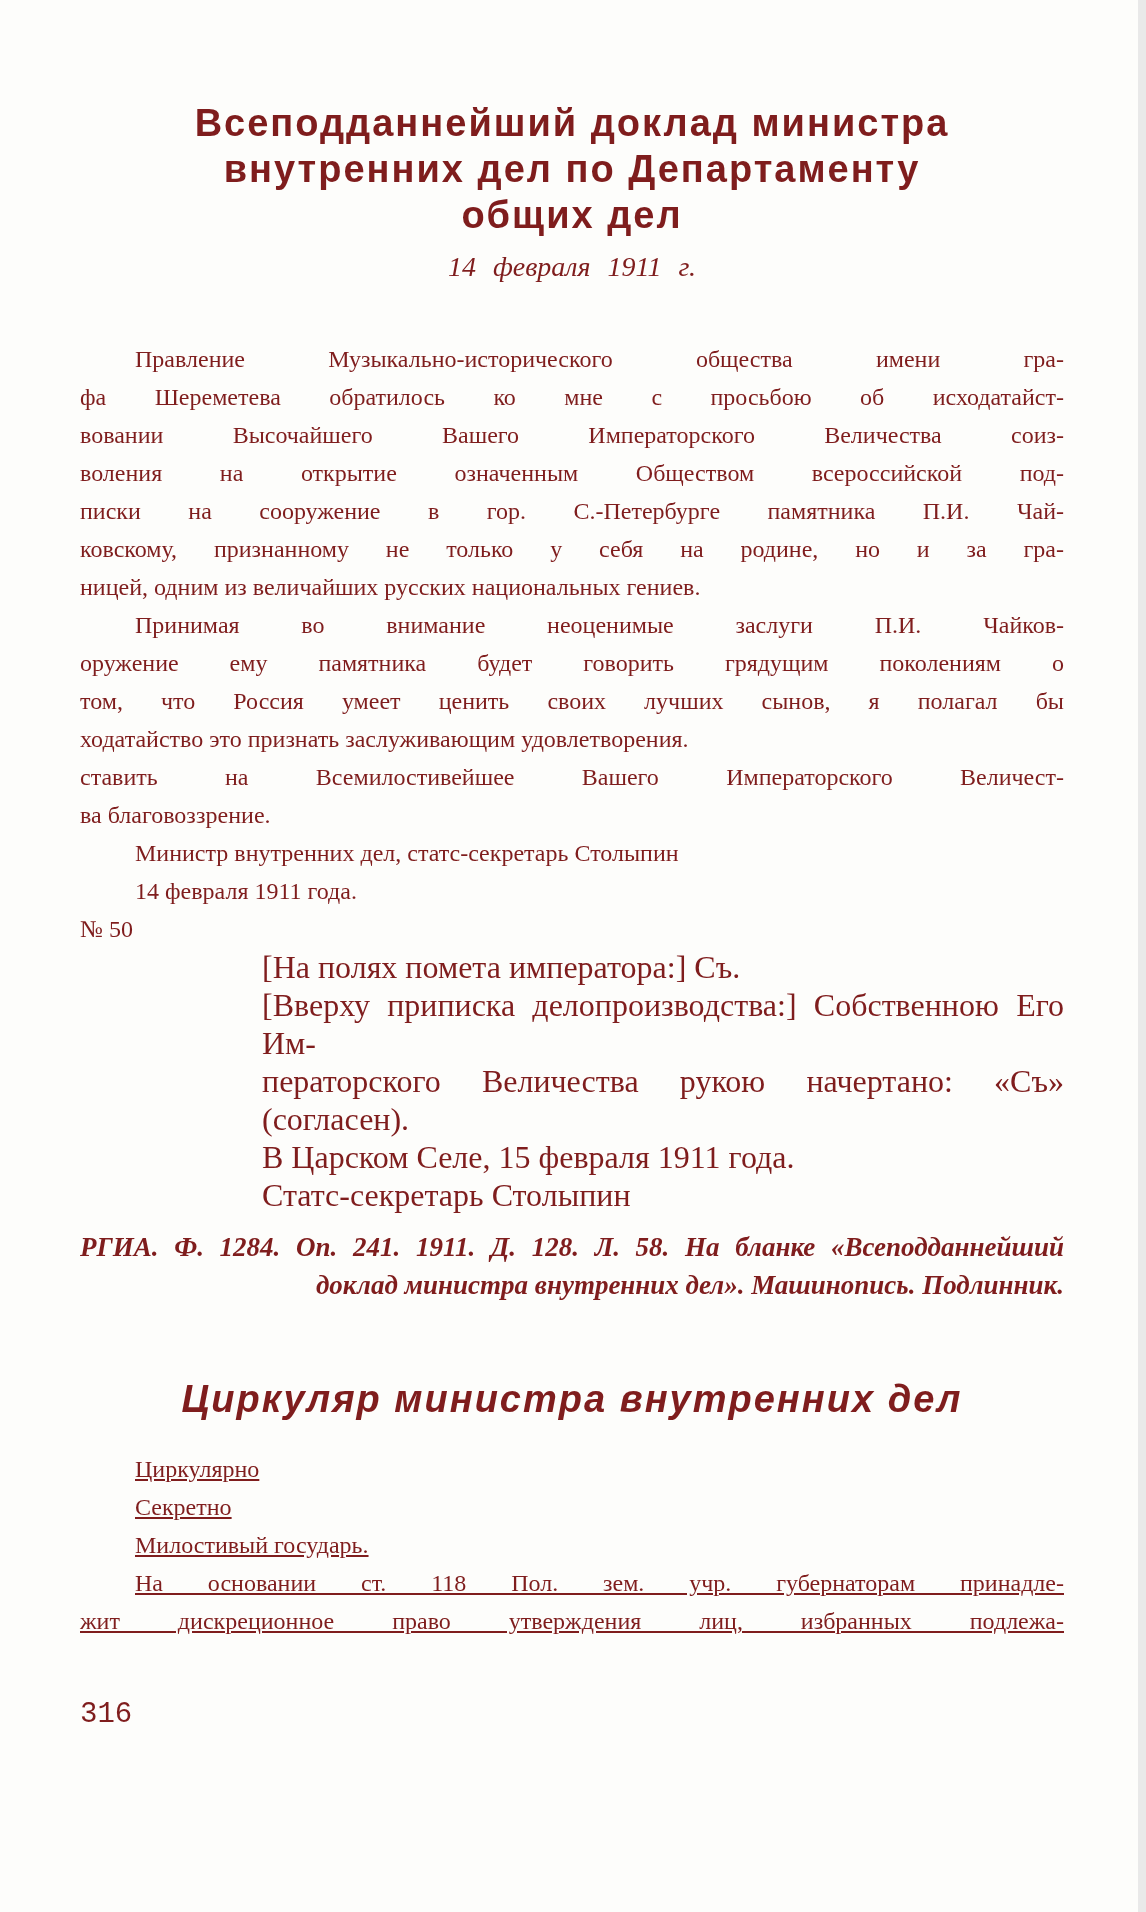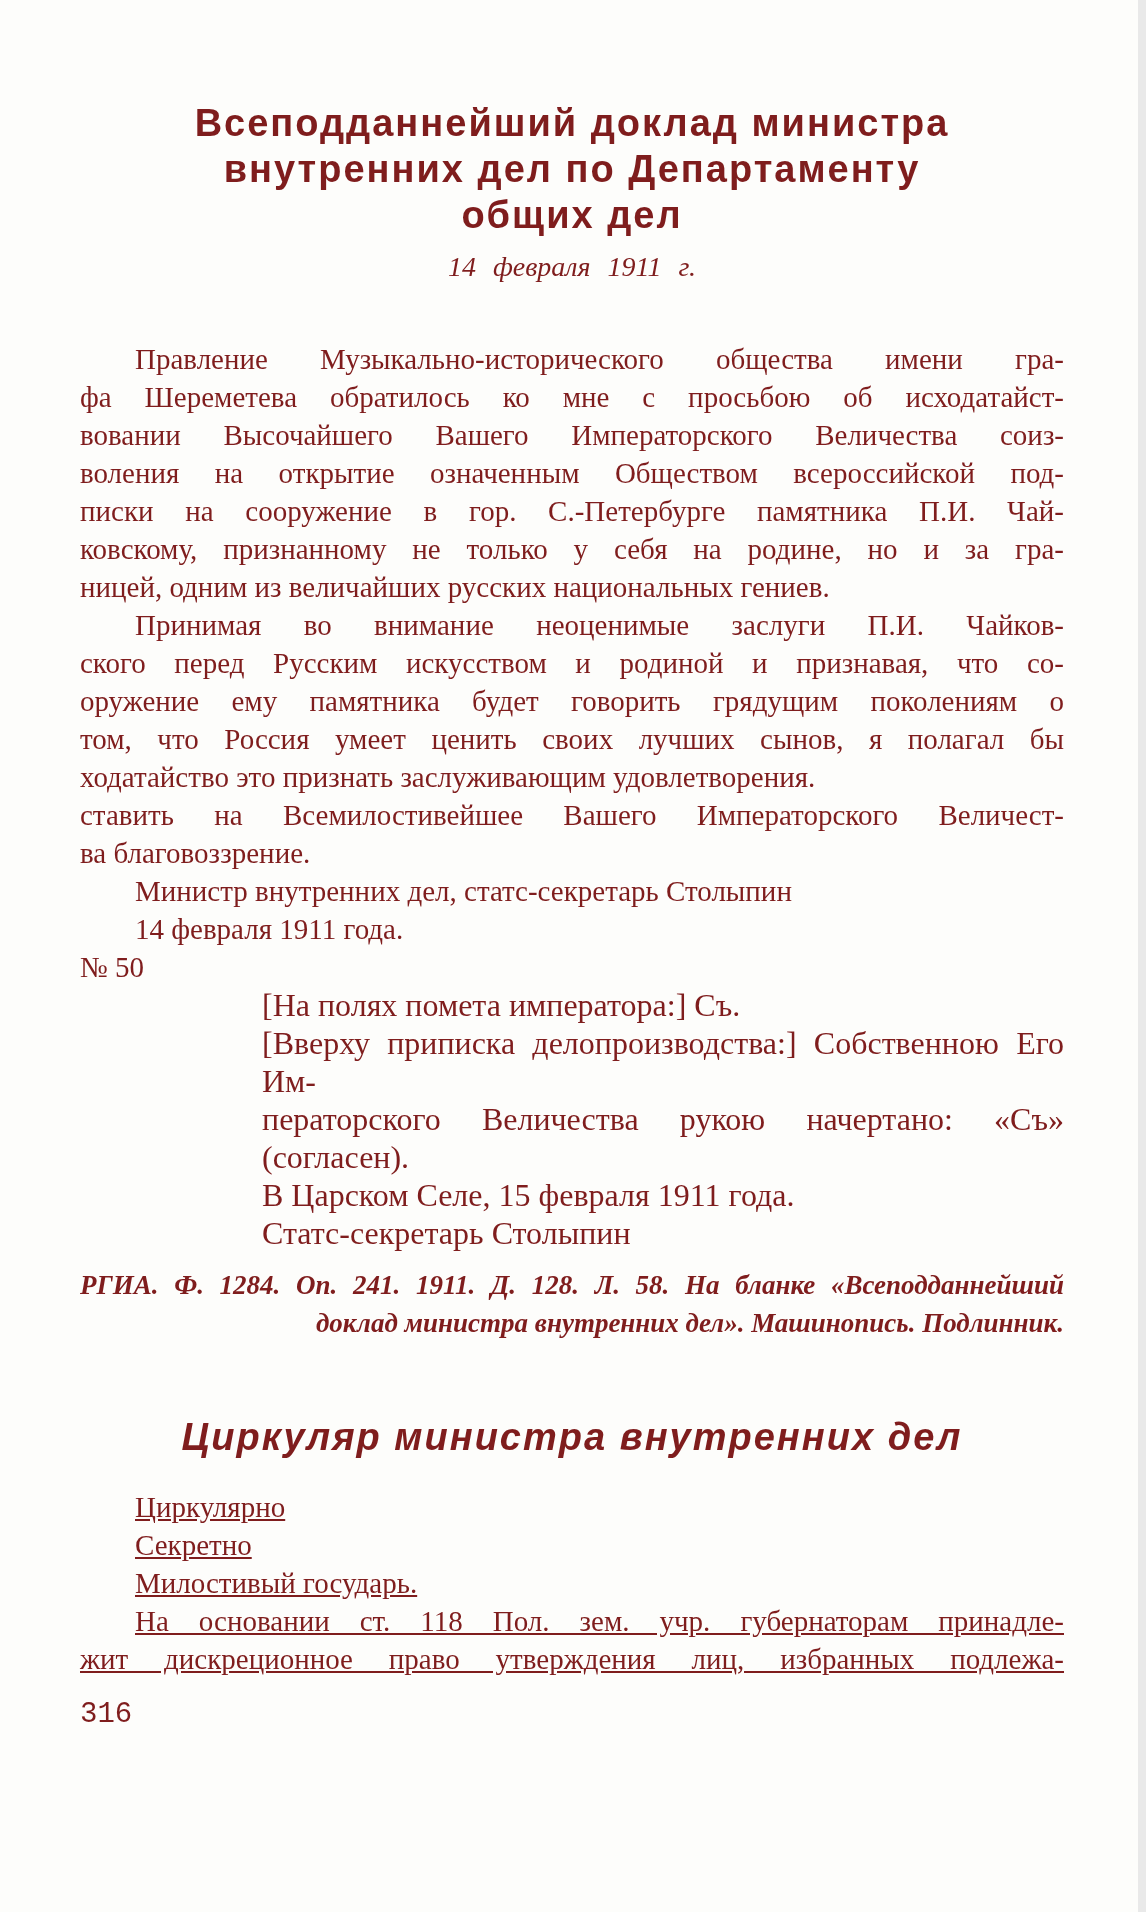--- a/index.html
+++ b/index.html
@@ -33,21 +33,21 @@
     font-style:italic;
     font-size:28px;
     line-height:38px;
     word-spacing:10px;
     text-align:center;
     margin-top:10px;
   }
 
   
   .body-block {
-    font-size:29px;
+    font-size:24px;
     line-height:38px;
     margin-top:54px;
   }
   .line { white-space:normal; }
   .indent { text-indent:55px; }
   .fill { text-align:justify; text-align-last:justify; }
   .right { text-align:right; }
 
   
   .note-block {
@@ -92,21 +92,20 @@
 
     <div class="body-block">
         <div class="line indent fill">Правление Музыкально-исторического общества имени гра-</div>
         <div class="line fill">фа Шереметева обратилось ко мне с просьбою об исходатайст-</div>
         <div class="line fill">вовании Высочайшего Вашего Императорского Величества соиз-</div>
         <div class="line fill">воления на открытие означенным Обществом всероссийской под-</div>
         <div class="line fill">писки на сооружение в гор. С.-Петербурге памятника П.И. Чай-</div>
         <div class="line fill">ковскому, признанному не только у себя на родине, но и за гра-</div>
         <div class="line">ницей, одним из величайших русских национальных гениев.</div>
         <div class="line indent fill">Принимая во внимание неоценимые заслуги П.И. Чайков-</div>
-        <div class="line fill">ского перед Русским искусством и родиной и признавая, что со-</div>
         <div class="line fill">оружение ему памятника будет говорить грядущим поколениям о</div>
         <div class="line fill">том, что Россия умеет ценить своих лучших сынов, я полагал бы</div>
         <div class="line">ходатайство это признать заслуживающим удовлетворения.</div>
         <div class="line fill">ставить на Всемилостивейшее Вашего Императорского Величест-</div>
         <div class="line">ва благовоззрение.</div>
         <div class="line indent">Министр внутренних дел, статс-секретарь Столыпин</div>
         <div class="line indent">14 февраля 1911 года.</div>
         <div class="line">№ 50</div>
       </div>
 

